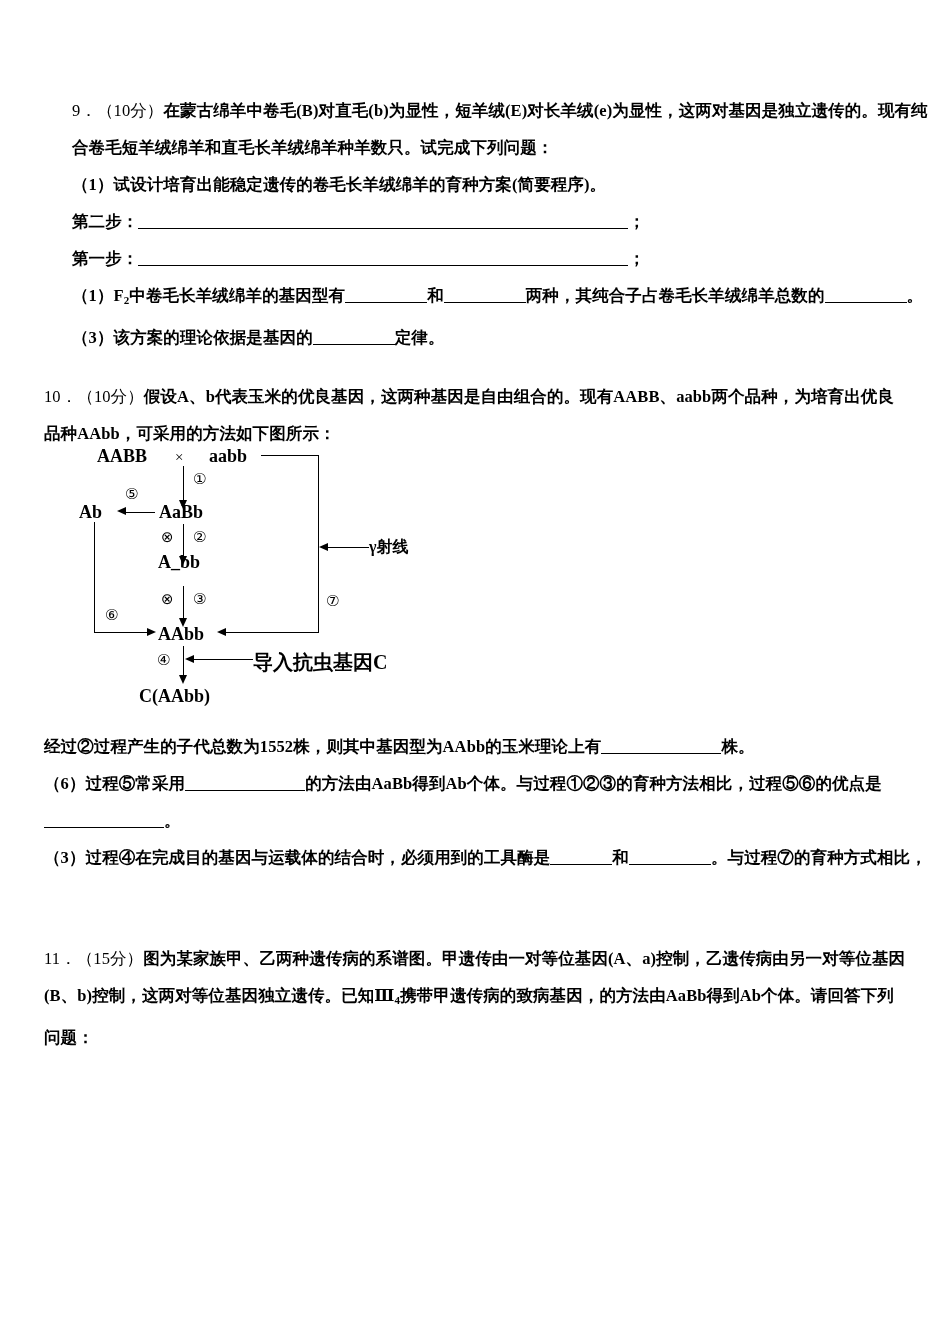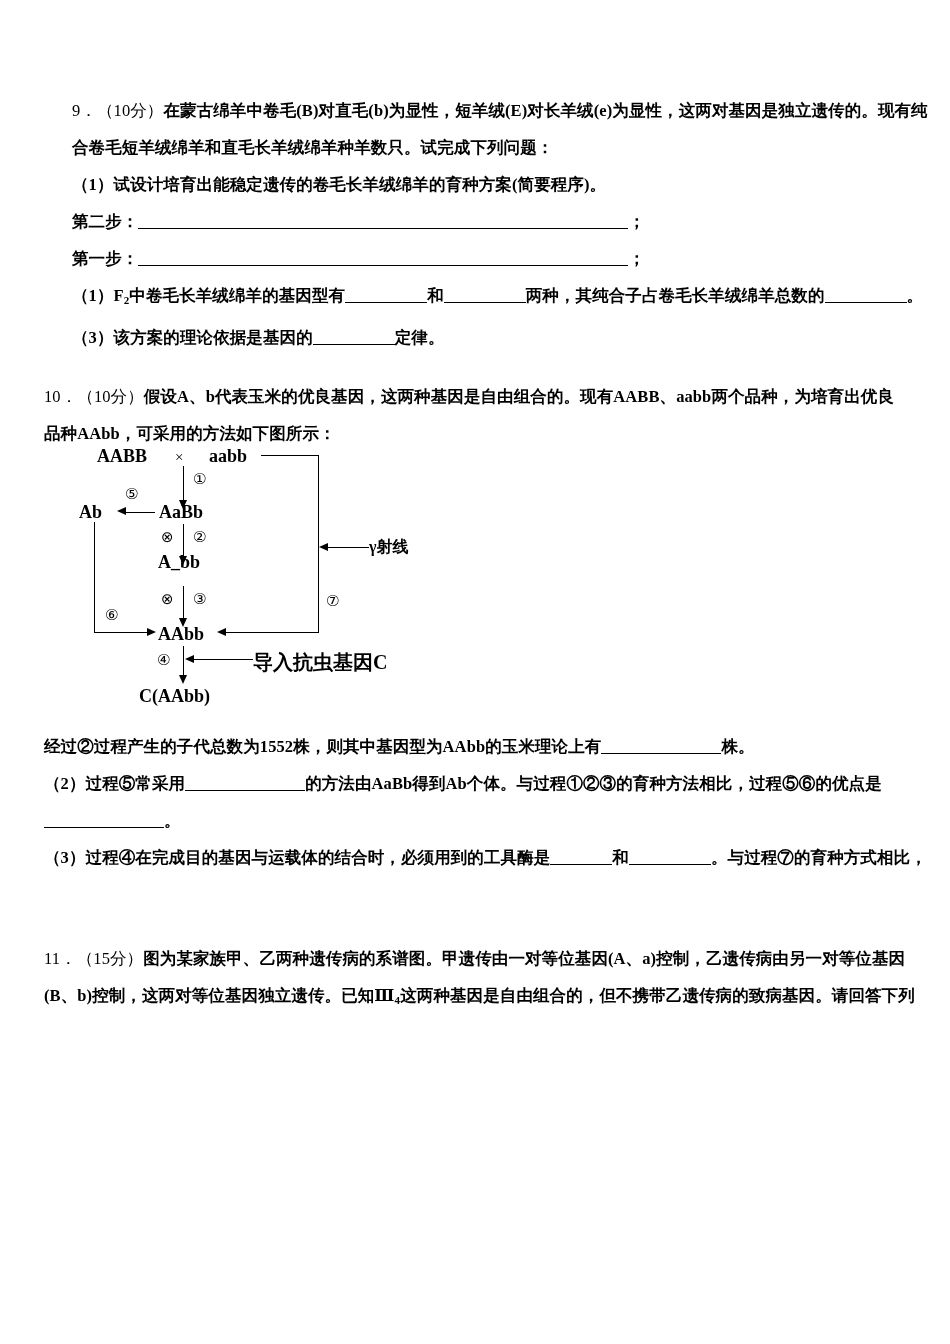--- a/index.html
+++ b/index.html
@@ -216,32 +216,35 @@
     <span class="dg-txt" style="left:180px; top:209px; font-size:20px;">导入抗虫基因C</span>
 
     <span class="dg-txt" style="left:66px; top:246px;">C(AAbb)</span>
   </div>
 
   <div class="qblock" style="top:728px;">
     <div class="line">
       <span>经过②过程产生的子代总数为1552株，则其中基因型为AAbb的玉米理论上有</span><span class="blank b-xl"></span><span>株。</span>
     </div>
     <div class="line">
-      <span>（2）过程⑤常采用</span><span class="blank b-xl"></span><span>的方法由AaBb得到Ab个体。与过程①②③的育种方法相比，过程⑤⑥的优点是</span>
+      <span>（6）过程⑤常采用</span><span class="blank b-xl"></span><span>的方法由AaBb得到Ab个体。与过程①②③的育种方法相比，过程⑤⑥的优点是</span>
     </div>
     <div class="line">
       <span class="blank b-xl"></span><span>。</span>
     </div>
     <div class="line">
       <span>（3）过程④在完成目的基因与运载体的结合时，必须用到的工具酶是</span><span class="blank b-sm"></span><span>和</span><span class="blank b-md"></span><span>。与过程⑦的育种方式相比，</span>
     </div>
   </div>
 
   <div class="qblock" style="top:940px;">
     <div class="line">
       <span class="qnum">11．</span><span class="qnum">（15分）</span><span>图为某家族甲、乙两种遗传病的系谱图。甲遗传由一对等位基因(A、a)控制，乙遗传病由另一对等位基因</span>
     </div>
     <div class="line">
-      <span>(B、b)控制，这两对等位基因独立遗传。已知Ⅲ</span><sub>4</sub><span>这两种基因是自由组合的，但不携带乙遗传病的致病基因。请回答下列</span>
+      <span>(B、b)控制，这两对等位基因独立遗传。已知Ⅲ</span><sub>4</sub><span>携带甲遗传病的致病基因，的方法由AaBb得到Ab个体。请回答下列</span>
+    </div>
+    <div class="line">
+      <span>问题：</span>
     </div>
   </div>
 
 </div>
 
 </body></html>

